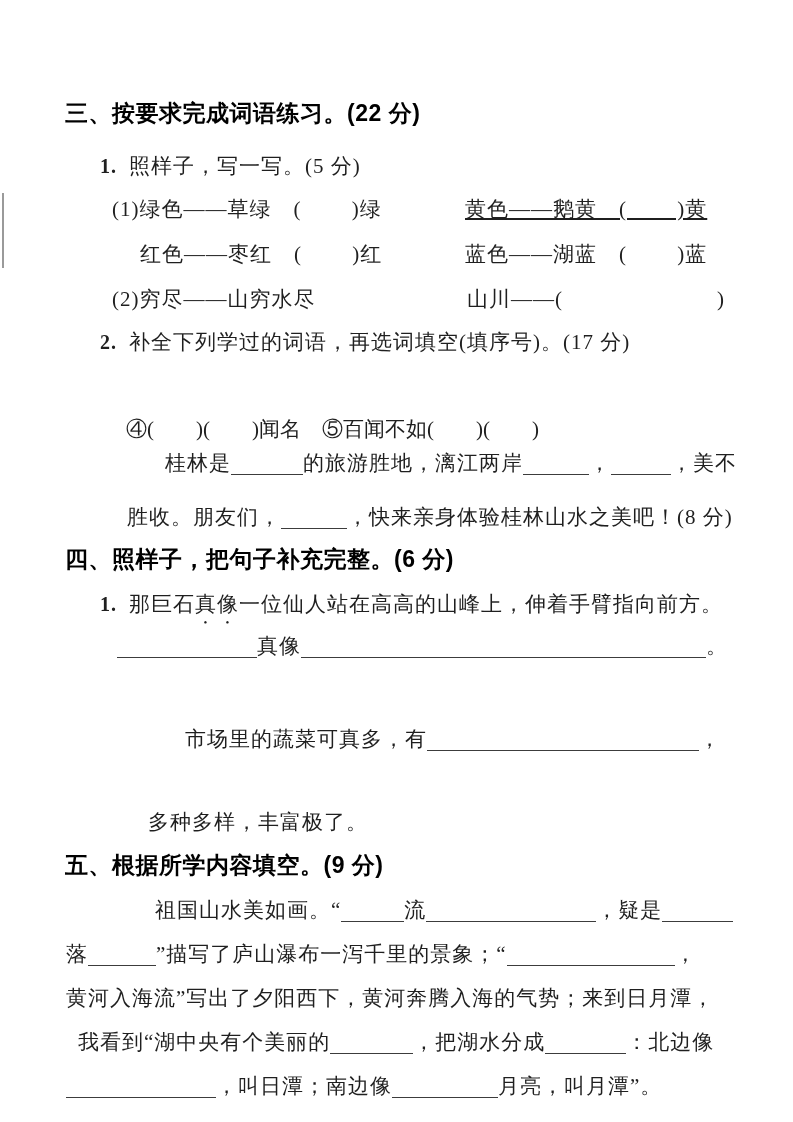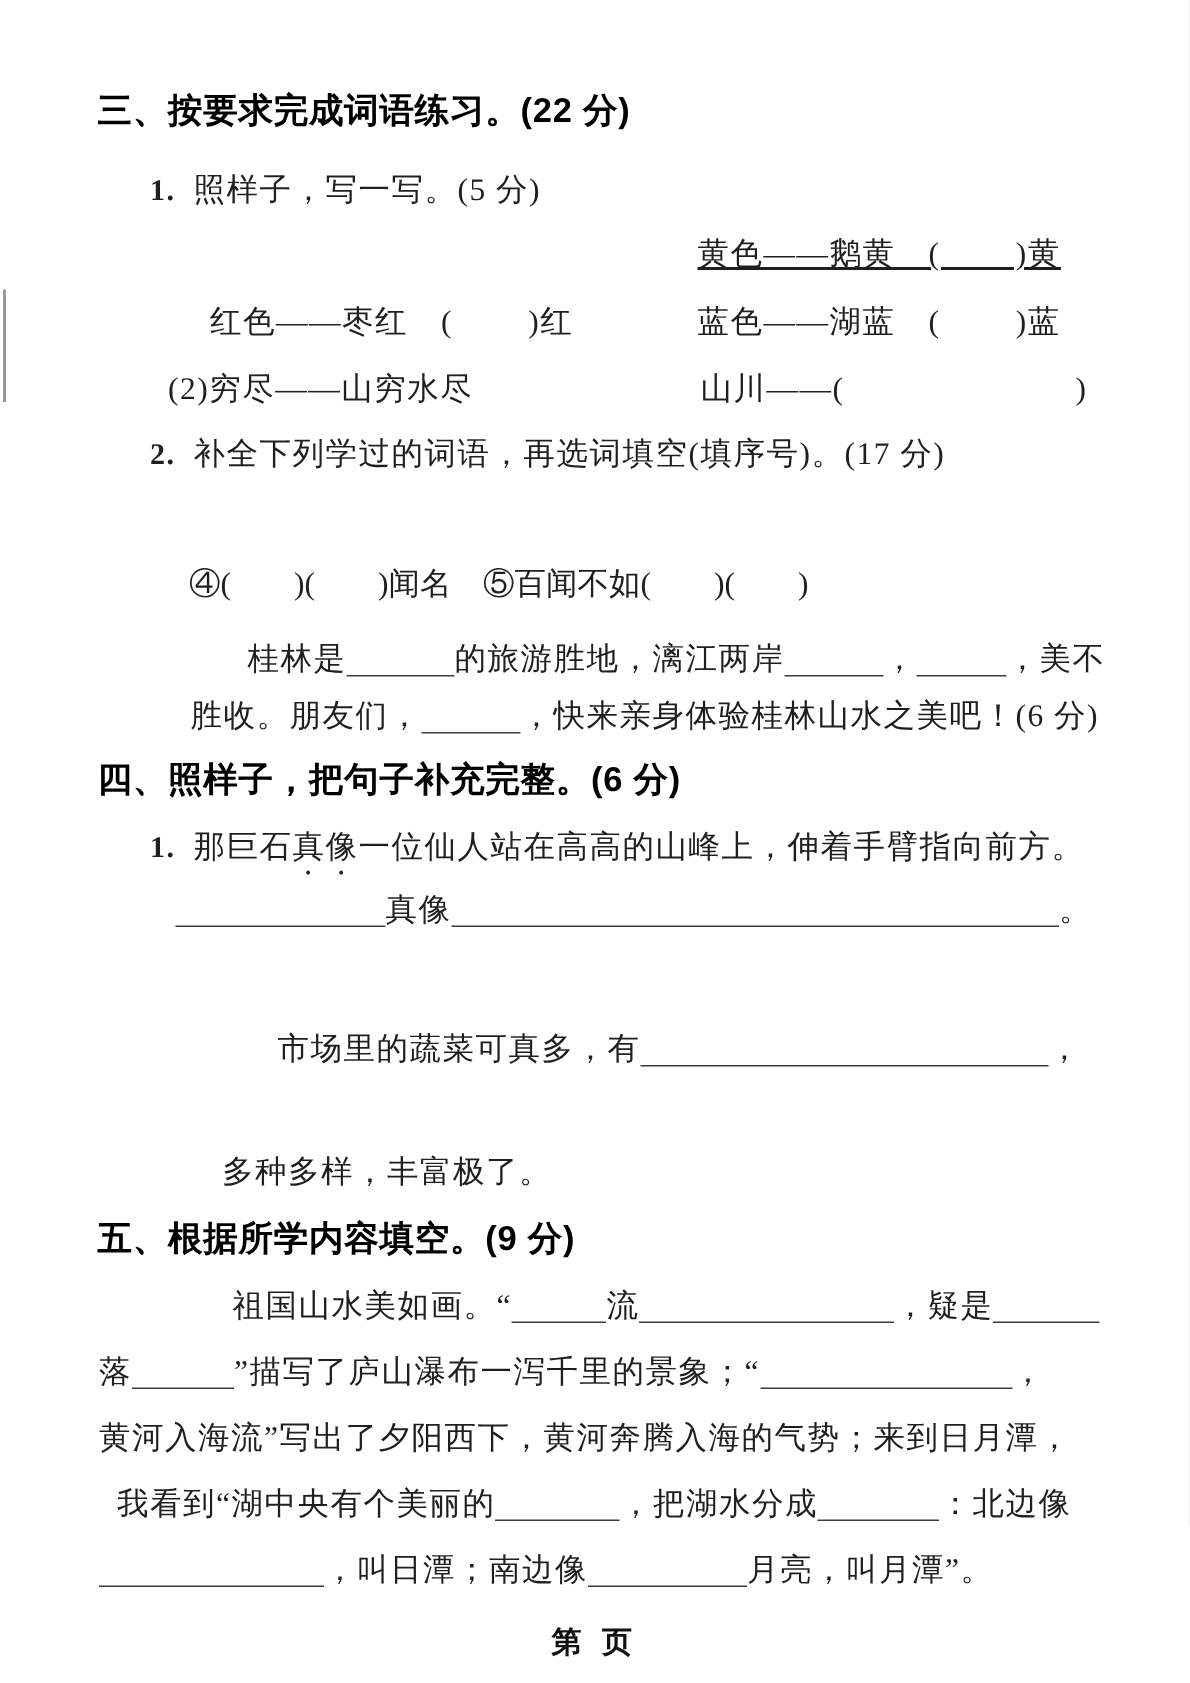--- a/index.html
+++ b/index.html
@@ -11,20 +11,21 @@
     font-family:"Liberation Serif", serif;
     color:#1f1f1f;
     overflow:hidden;
   }
   .ln{
     position:absolute;
     white-space:pre;
     font-size:21px;
     line-height:30px;
     letter-spacing:1px;
+    margin-top:40px;
   }
   .hd{
     font-family:"Liberation Sans", sans-serif;
     font-weight:700;
     font-size:23px;
     color:#000;
     letter-spacing:0.5px;
   }
   .qnum{
     font-weight:700;
@@ -59,33 +60,33 @@
 <body>
 
 <div class="page">
 
   <div class="artifact" style="left:2px;top:193px;width:2px;height:75px;"></div>
 
   <div class="ln hd" style="top:58px;left:65px;">三、按要求完成词语练习。(22 分)</div>
 
   <div class="ln" style="top:111px;left:100px;"><span class="qnum">1.</span><span>照样子，写一写。(5 分)</span></div>
 
-  <div class="ln" style="top:154px;left:112px;width:640px;"><span class="col2" style="left:353px;text-decoration:underline;">黄色——鹅黄　(　　 )黄</span></div>
+  <div class="ln" style="top:154px;left:112px;width:640px;"><span>(1)绿色——草绿　(　　 )绿</span><span class="col2" style="left:353px;text-decoration:underline;">黄色——鹅黄　(　　 )黄</span></div>
 
   <div class="ln" style="top:199px;left:140px;width:612px;"><span>红色——枣红　(　　 )红</span><span class="col2" style="left:325px;">蓝色——湖蓝　(　　 )蓝</span></div>
 
   <div class="ln" style="top:244px;left:112px;width:640px;"><span>(2)穷尽——山穷水尽</span><span class="col2" style="left:355px;">山川——(　　　　　　　)</span></div>
 
   <div class="ln" style="top:287px;left:100px;"><span class="qnum">2.</span><span>补全下列学过的词语，再选词填空(填序号)。(17 分)</span></div>
 
   <div class="ln tight" style="top:374px;left:126px;">④(　　)(　　)闻名　⑤百闻不如(　　)(　　)</div>
 
-  <div class="ln" style="top:424px;left:165px;"><span>桂林是</span><span class="bl" style="width:72px;"></span><span>的旅游胜地，漓江两岸</span><span class="bl" style="width:66px;"></span><span>，</span><span class="bl" style="width:60px;"></span><span>，美不</span></div>
+  <div class="ln" style="top:408px;left:165px;"><span>桂林是</span><span class="bl" style="width:72px;"></span><span>的旅游胜地，漓江两岸</span><span class="bl" style="width:66px;"></span><span>，</span><span class="bl" style="width:60px;"></span><span>，美不</span></div>
 
-  <div class="ln" style="top:462px;left:127px;"><span>胜收。朋友们，</span><span class="bl" style="width:66px;"></span><span>，快来亲身体验桂林山水之美吧！(6 分)</span></div>
+  <div class="ln" style="top:462px;left:127px;"><span>胜收。朋友们，</span><span class="bl" style="width:66px;"></span><span>，快来亲身体验桂林山水之美吧！(8 分)</span></div>
 
   <div class="ln hd" style="top:504px;left:65px;">四、照样子，把句子补充完整。(6 分)</div>
 
   <div class="ln" style="top:549px;left:100px;"><span class="qnum">1.</span><span>那巨石</span><span class="em">真像</span><span>一位仙人站在高高的山峰上，伸着手臂指向前方。</span></div>
 
   <div class="ln" style="top:591px;left:117px;"><span class="bl" style="width:140px;"></span><span>真像</span><span class="bl" style="width:405px;"></span><span>。</span></div>
 
 
 
   <div class="ln" style="top:684px;left:185px;"><span>市场里的蔬菜可真多，有</span><span class="bl" style="width:272px;"></span><span>，</span></div>

